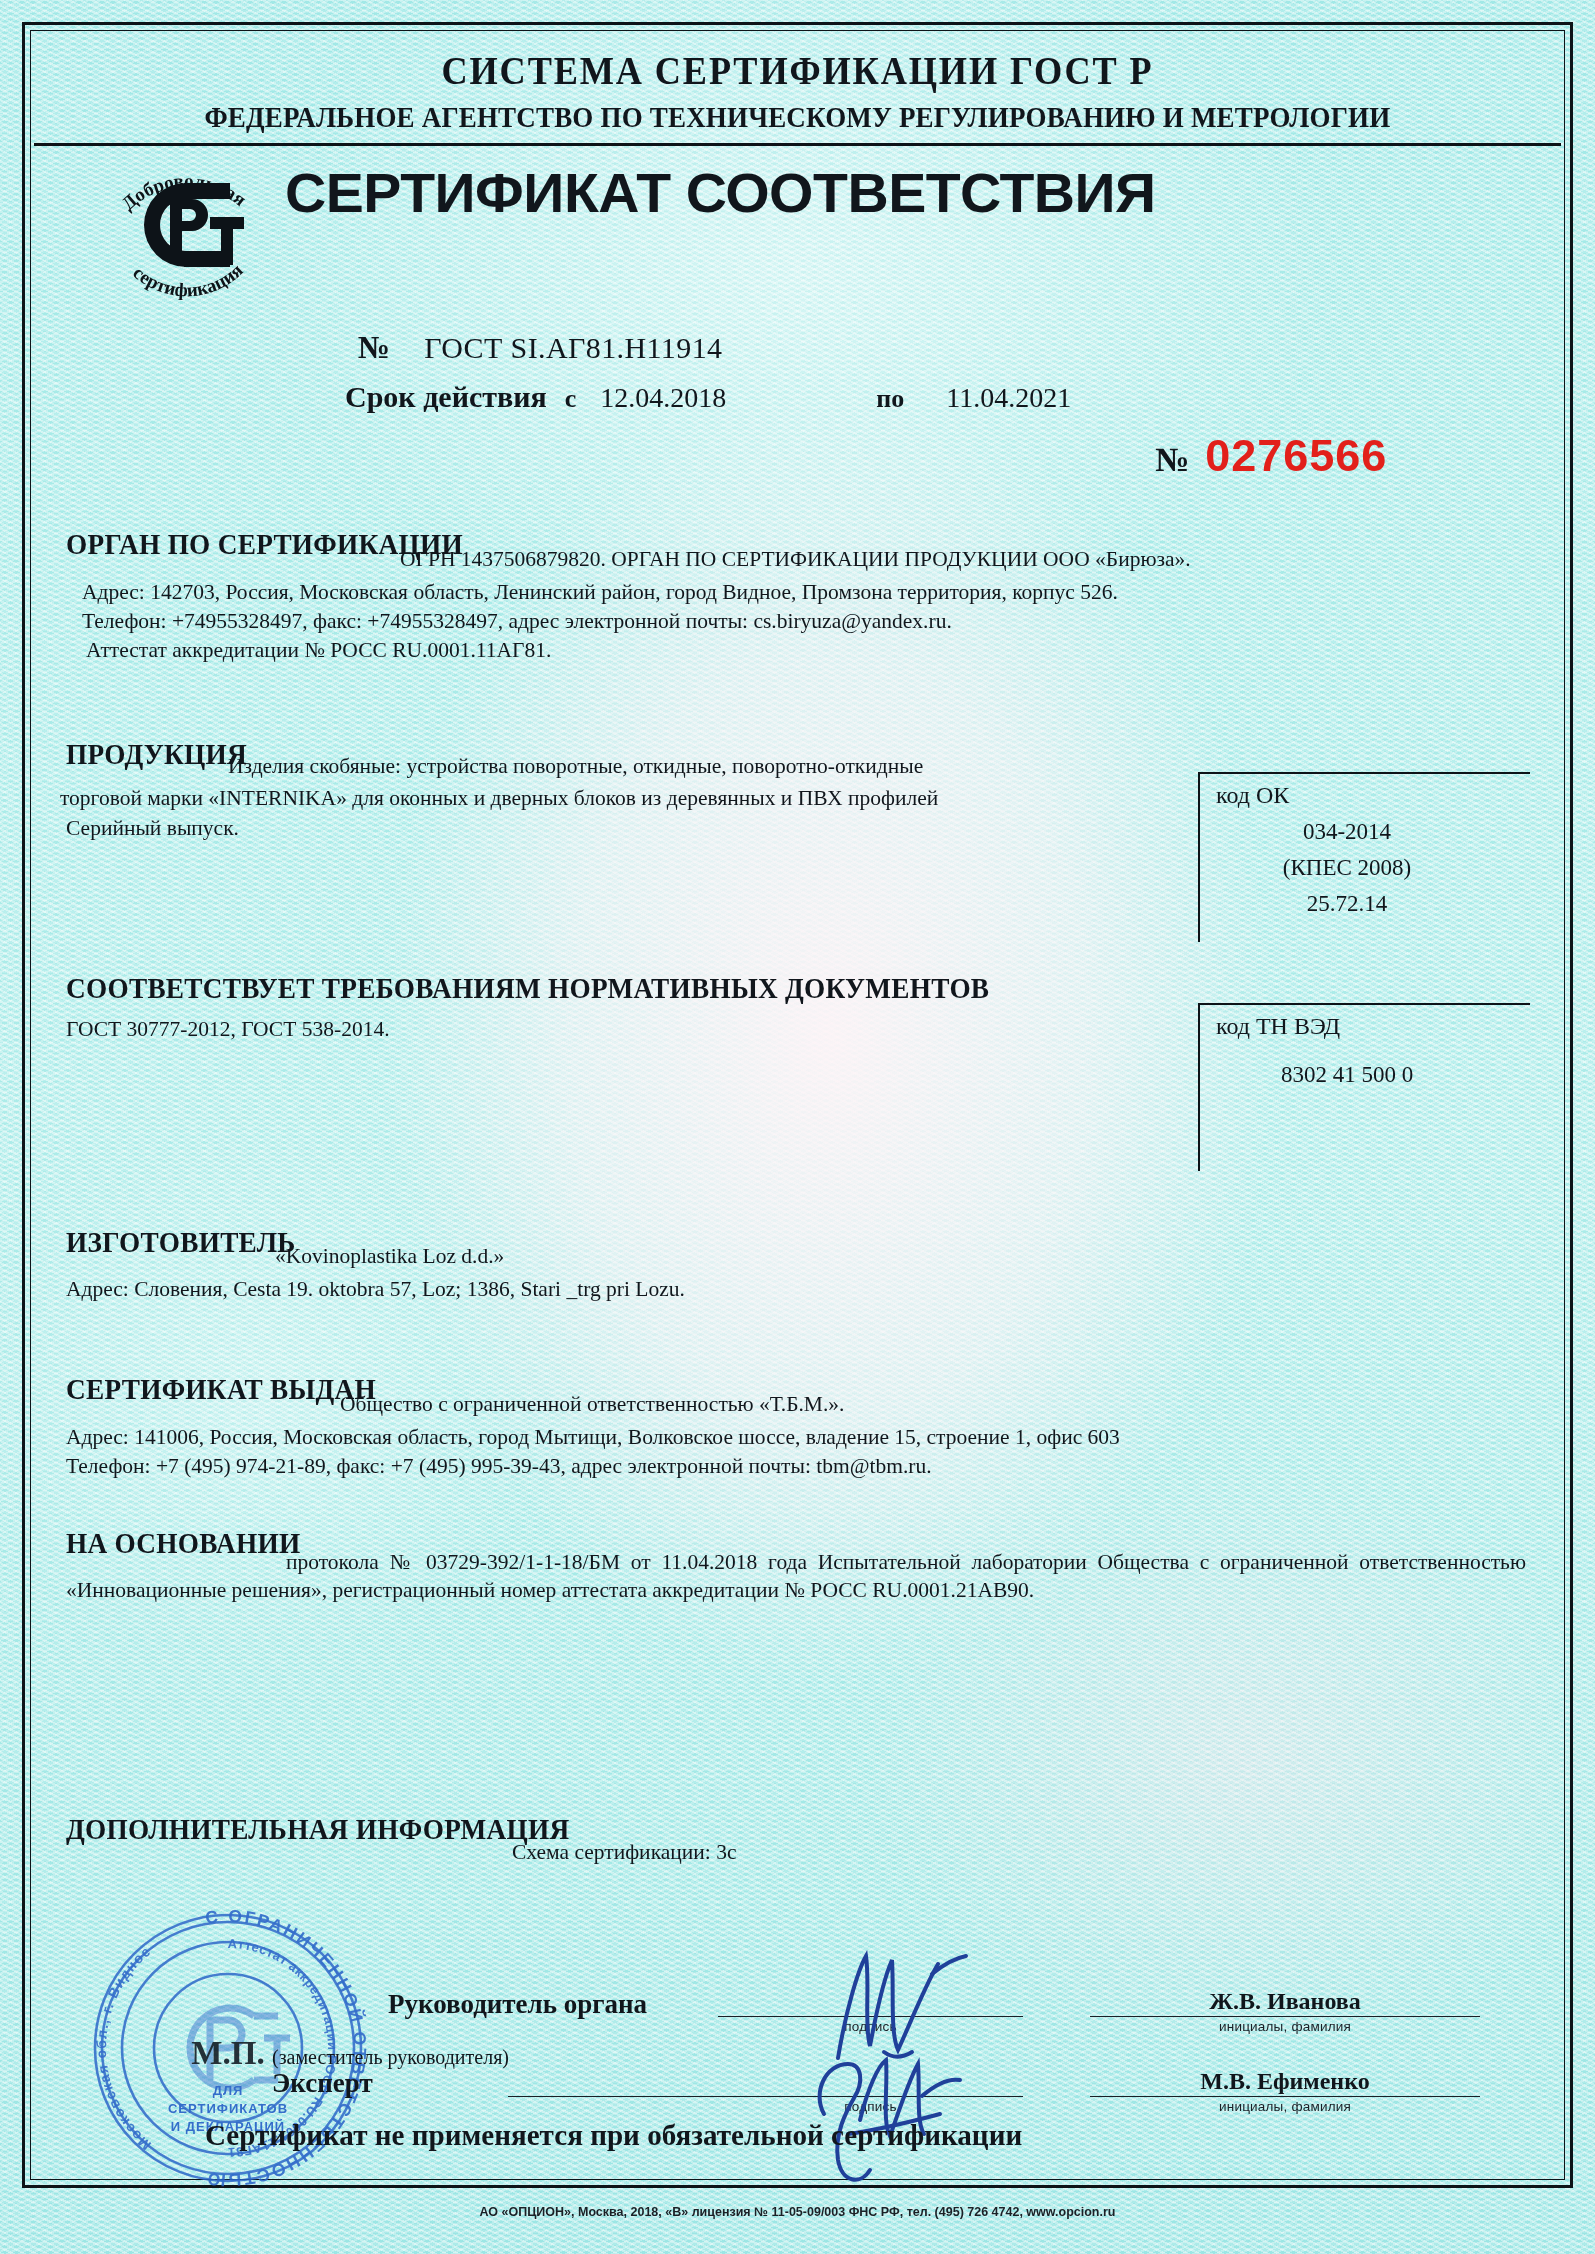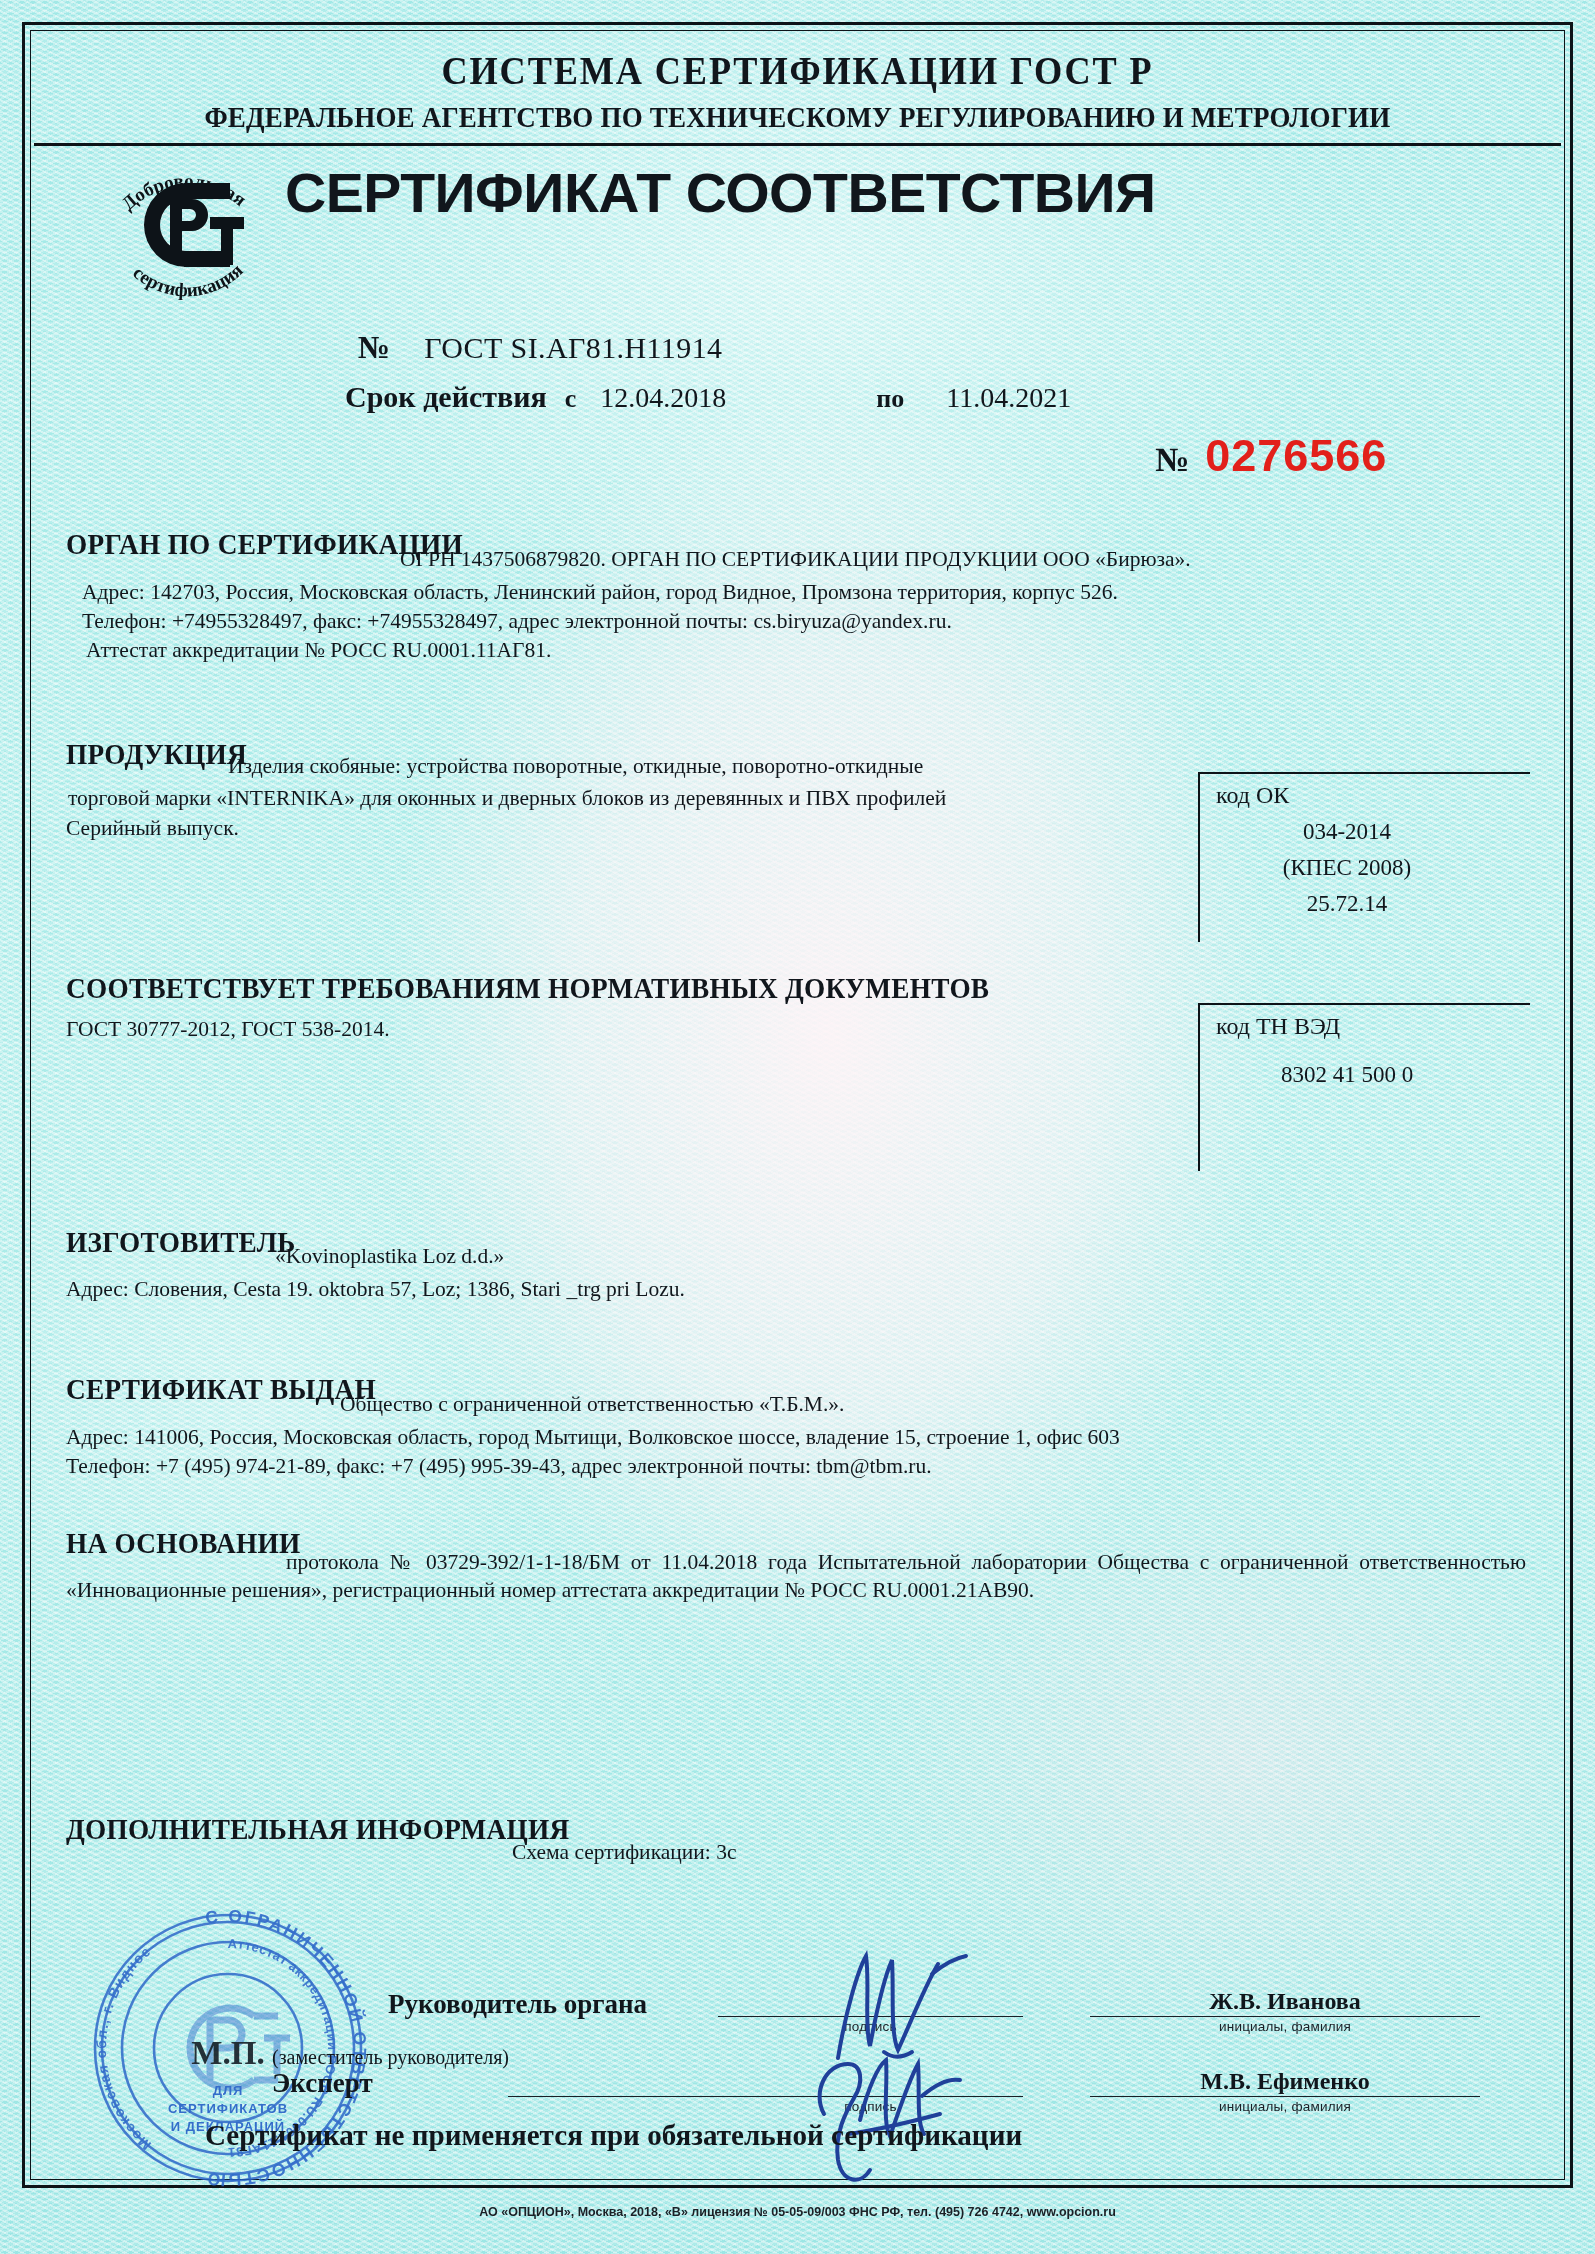--- a/index.html
+++ b/index.html
@@ -179,21 +179,21 @@
   </div>
 
   <div class="abs sech" style="left:66px;top:528px;">ОРГАН ПО СЕРТИФИКАЦИИ</div>
   <div class="abs body" style="left:400px;top:545px;width:1120px;">ОГРН 1437506879820. ОРГАН ПО СЕРТИФИКАЦИИ ПРОДУКЦИИ ООО «Бирюза».</div>
   <div class="abs body" style="left:82px;top:578px;width:1440px;">Адрес: 142703, Россия, Московская область, Ленинский район, город Видное, Промзона территория, корпус 526.</div>
   <div class="abs body" style="left:82px;top:607px;width:1440px;">Телефон: +74955328497, факс: +74955328497, адрес электронной почты: cs.biryuza@yandex.ru.</div>
   <div class="abs body" style="left:86px;top:636px;width:1440px;">Аттестат аккредитации № РОСС RU.0001.11АГ81.</div>
 
   <div class="abs sech" style="left:66px;top:738px;">ПРОДУКЦИЯ</div>
   <div class="abs body" style="left:228px;top:752px;width:1010px;">Изделия скобяные: устройства поворотные, откидные, поворотно-откидные</div>
-  <div class="abs body" style="left:68px;top:784px;width:1175px;">торговой марки «INTERNIKA» для оконных и дверных блоков из деревянных и ПВХ профилей</div>
+  <div class="abs body" style="left:60px;top:784px;width:1175px;">торговой марки «INTERNIKA» для оконных и дверных блоков из деревянных и ПВХ профилей</div>
   <div class="abs body" style="left:66px;top:814px;width:1175px;">Серийный выпуск.</div>
 
   <div class="abs codebox" style="left:1198px;top:772px;width:330px;height:168px;">
     <div class="t">код ОК</div>
     <div class="v">034-2014</div>
     <div class="v">(КПЕС 2008)</div>
     <div class="v">25.72.14</div>
   </div>
 
   <div class="abs sech" style="left:66px;top:972px;">СООТВЕТСТВУЕТ ТРЕБОВАНИЯМ НОРМАТИВНЫХ ДОКУМЕНТОВ</div>
@@ -282,15 +282,15 @@
   <svg class="sigink" style="left:790px;top:2030px;width:260px;height:170px;">
     <g fill="none" stroke="#20409a" stroke-width="4" stroke-linecap="round">
       <path d="M 34,84 C 22,62 36,34 58,34 C 72,34 74,52 64,68 C 56,82 44,104 48,130 C 52,152 70,156 80,140"></path>
       <path d="M 70,90 C 78,58 88,36 96,30 C 98,56 92,92 100,106 C 108,84 118,52 128,34 C 130,60 126,92 134,104"></path>
       <path d="M 132,66 C 146,54 158,48 170,50"></path>
       <path d="M 58,104 C 88,100 120,92 150,84"></path>
     </g>
   </svg>
 
   <div class="abs notice">Сертификат не применяется при обязательной сертификации</div>
-  <div class="abs footer">АО «ОПЦИОН», Москва, 2018, «В»   лицензия № 05-05-09/003 ФНС РФ, тел. (495) 726 4742, www.opcion.ru</div>
+  <div class="abs footer">АО «ОПЦИОН», Москва, 2018, «В»   лицензия № 11-05-09/003 ФНС РФ, тел. (495) 726 4742, www.opcion.ru</div>
 
 </div>
 
 </body></html>

